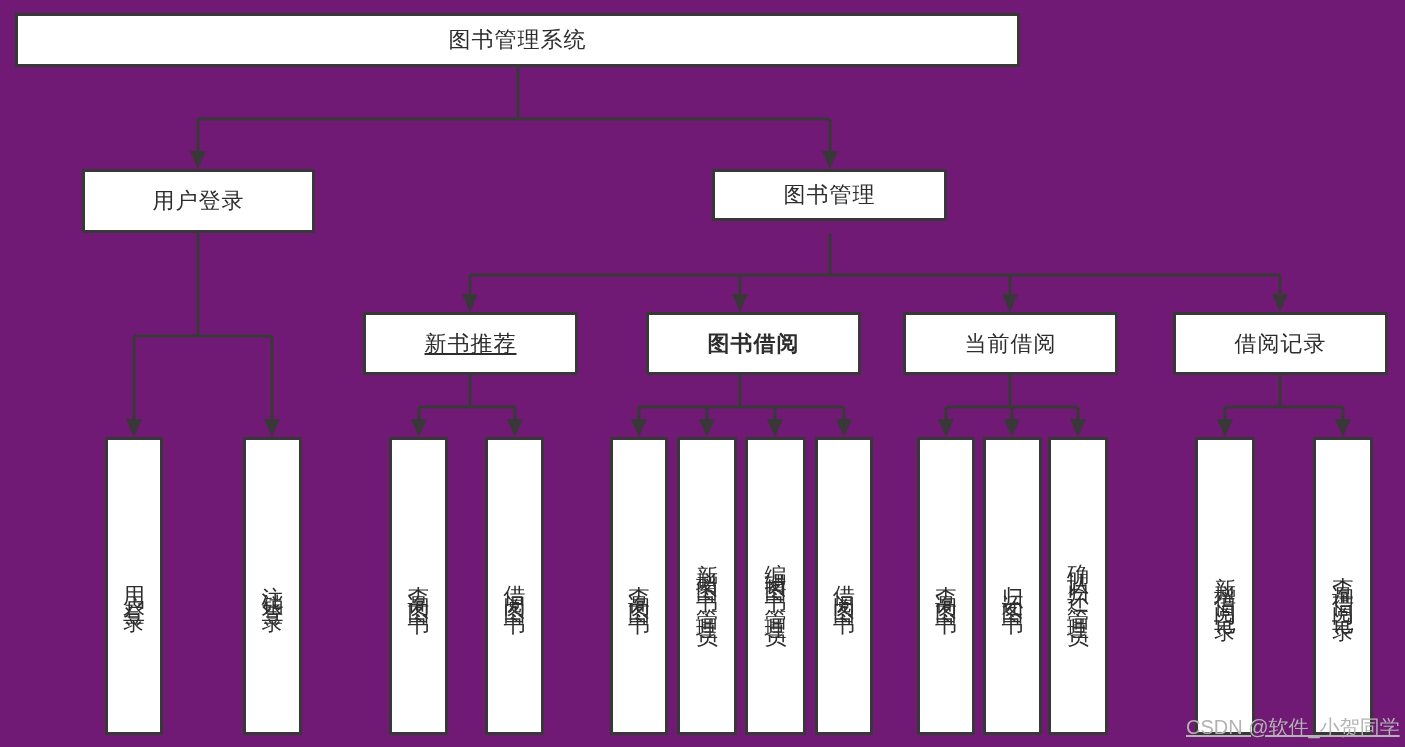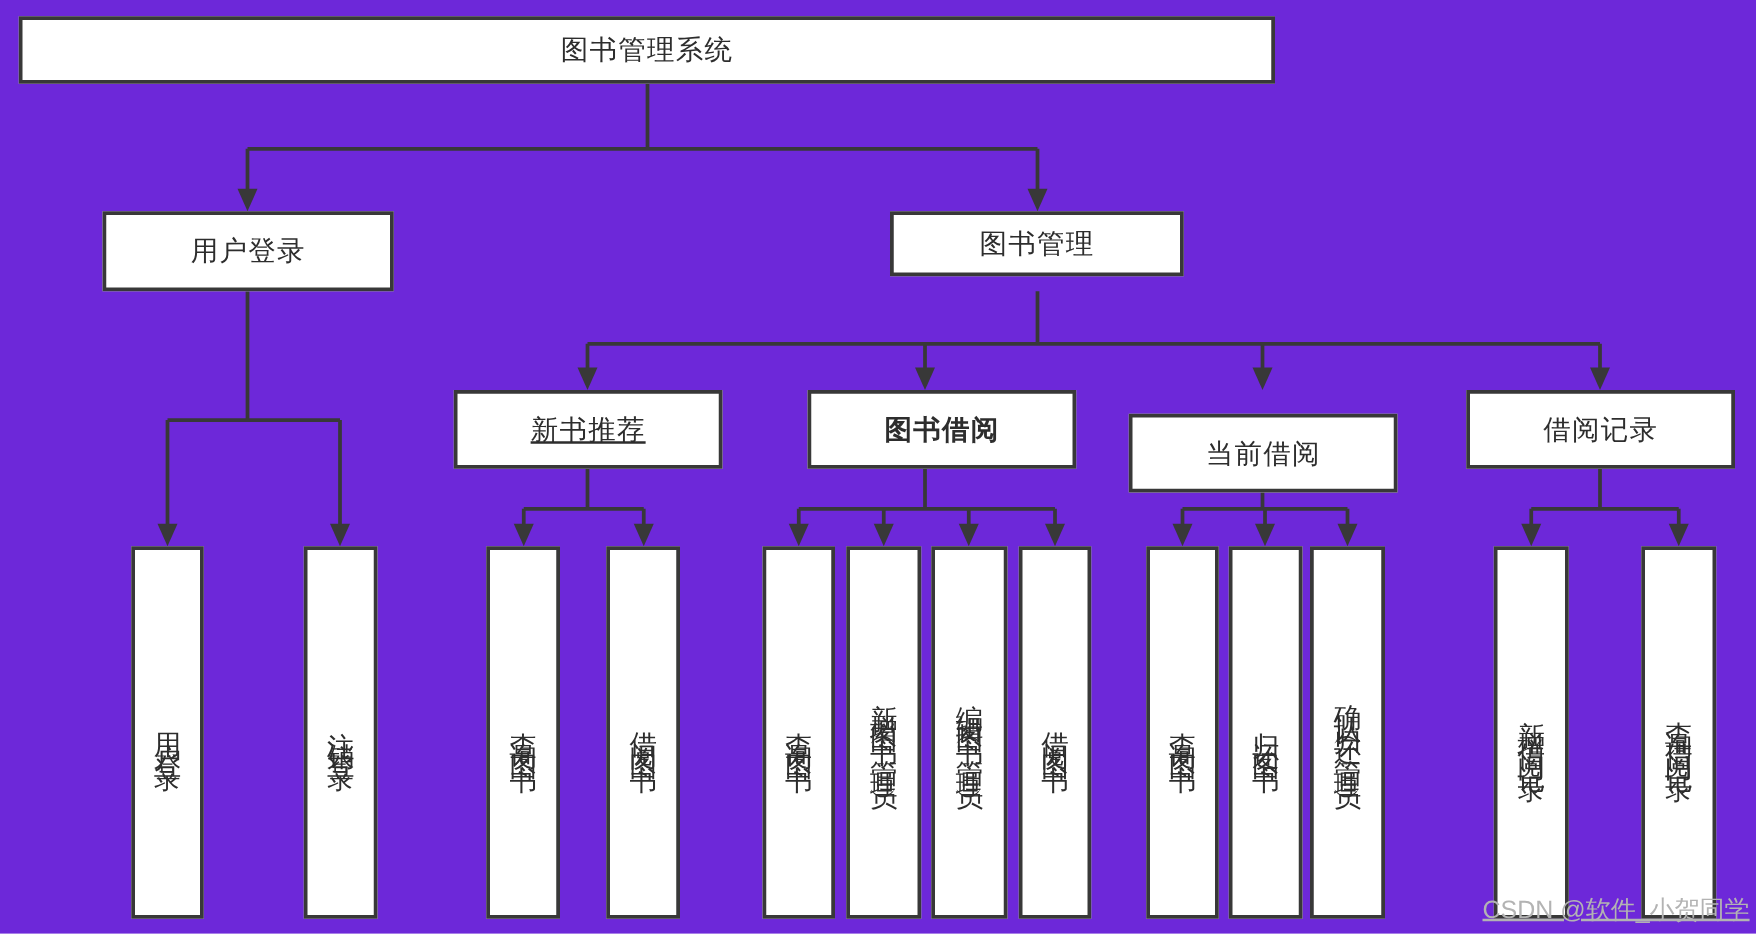--- a/index.html
+++ b/index.html
@@ -4,21 +4,21 @@
 <style>
   html, body {
     margin: 0;
     padding: 0;
     background: #ffffff;
   }
   .canvas {
     position: relative;
     width: 1405px;
     height: 747px;
-    background: #6d28d9;
+    background: #701a75;
     font-family: "Liberation Sans", sans-serif;
     overflow: hidden;
   }
   .connector-layer {
     position: absolute;
     left: 0;
     top: 0;
     width: 1405px;
     height: 747px;
   }
@@ -100,21 +100,21 @@
     </g>
   </svg>
 
   <div class="node box-h" style="left:15px; top:13px; width:1005px; height:54px;">图书管理系统</div>
 
   <div class="node box-h" style="left:82px; top:169px; width:233px; height:64px;">用户登录</div>
   <div class="node box-h" style="left:712px; top:169px; width:235px; height:52px;">图书管理</div>
 
   <div class="node box-h" style="left:363px; top:312px; width:215px; height:63px;text-decoration:underline;">新书推荐</div>
   <div class="node box-h" style="left:646px; top:312px; width:215px; height:63px;font-weight:bold;">图书借阅</div>
-  <div class="node box-h" style="left:903px; top:312px; width:215px; height:63px;margin-top:19px;">当前借阅</div>
+  <div class="node box-h" style="left:903px; top:312px; width:215px; height:63px;">当前借阅</div>
   <div class="node box-h" style="left:1173px; top:312px; width:215px; height:63px;">借阅记录</div>
 
   <div class="node box-v" style="left:105px; top:437px; width:58px; height:298px;">用户登录</div>
   <div class="node box-v" style="left:243px; top:437px; width:59px; height:298px;">注销登录</div>
 
   <div class="node box-v" style="left:389px; top:437px; width:59px; height:298px;">查询图书</div>
   <div class="node box-v" style="left:485px; top:437px; width:59px; height:298px;">借阅图书</div>
 
   <div class="node box-v" style="left:610px; top:437px; width:58px; height:298px;">查询图书</div>
   <div class="node box-v" style="left:677px; top:437px; width:60px; height:298px;">新增图书（管理员）</div>

